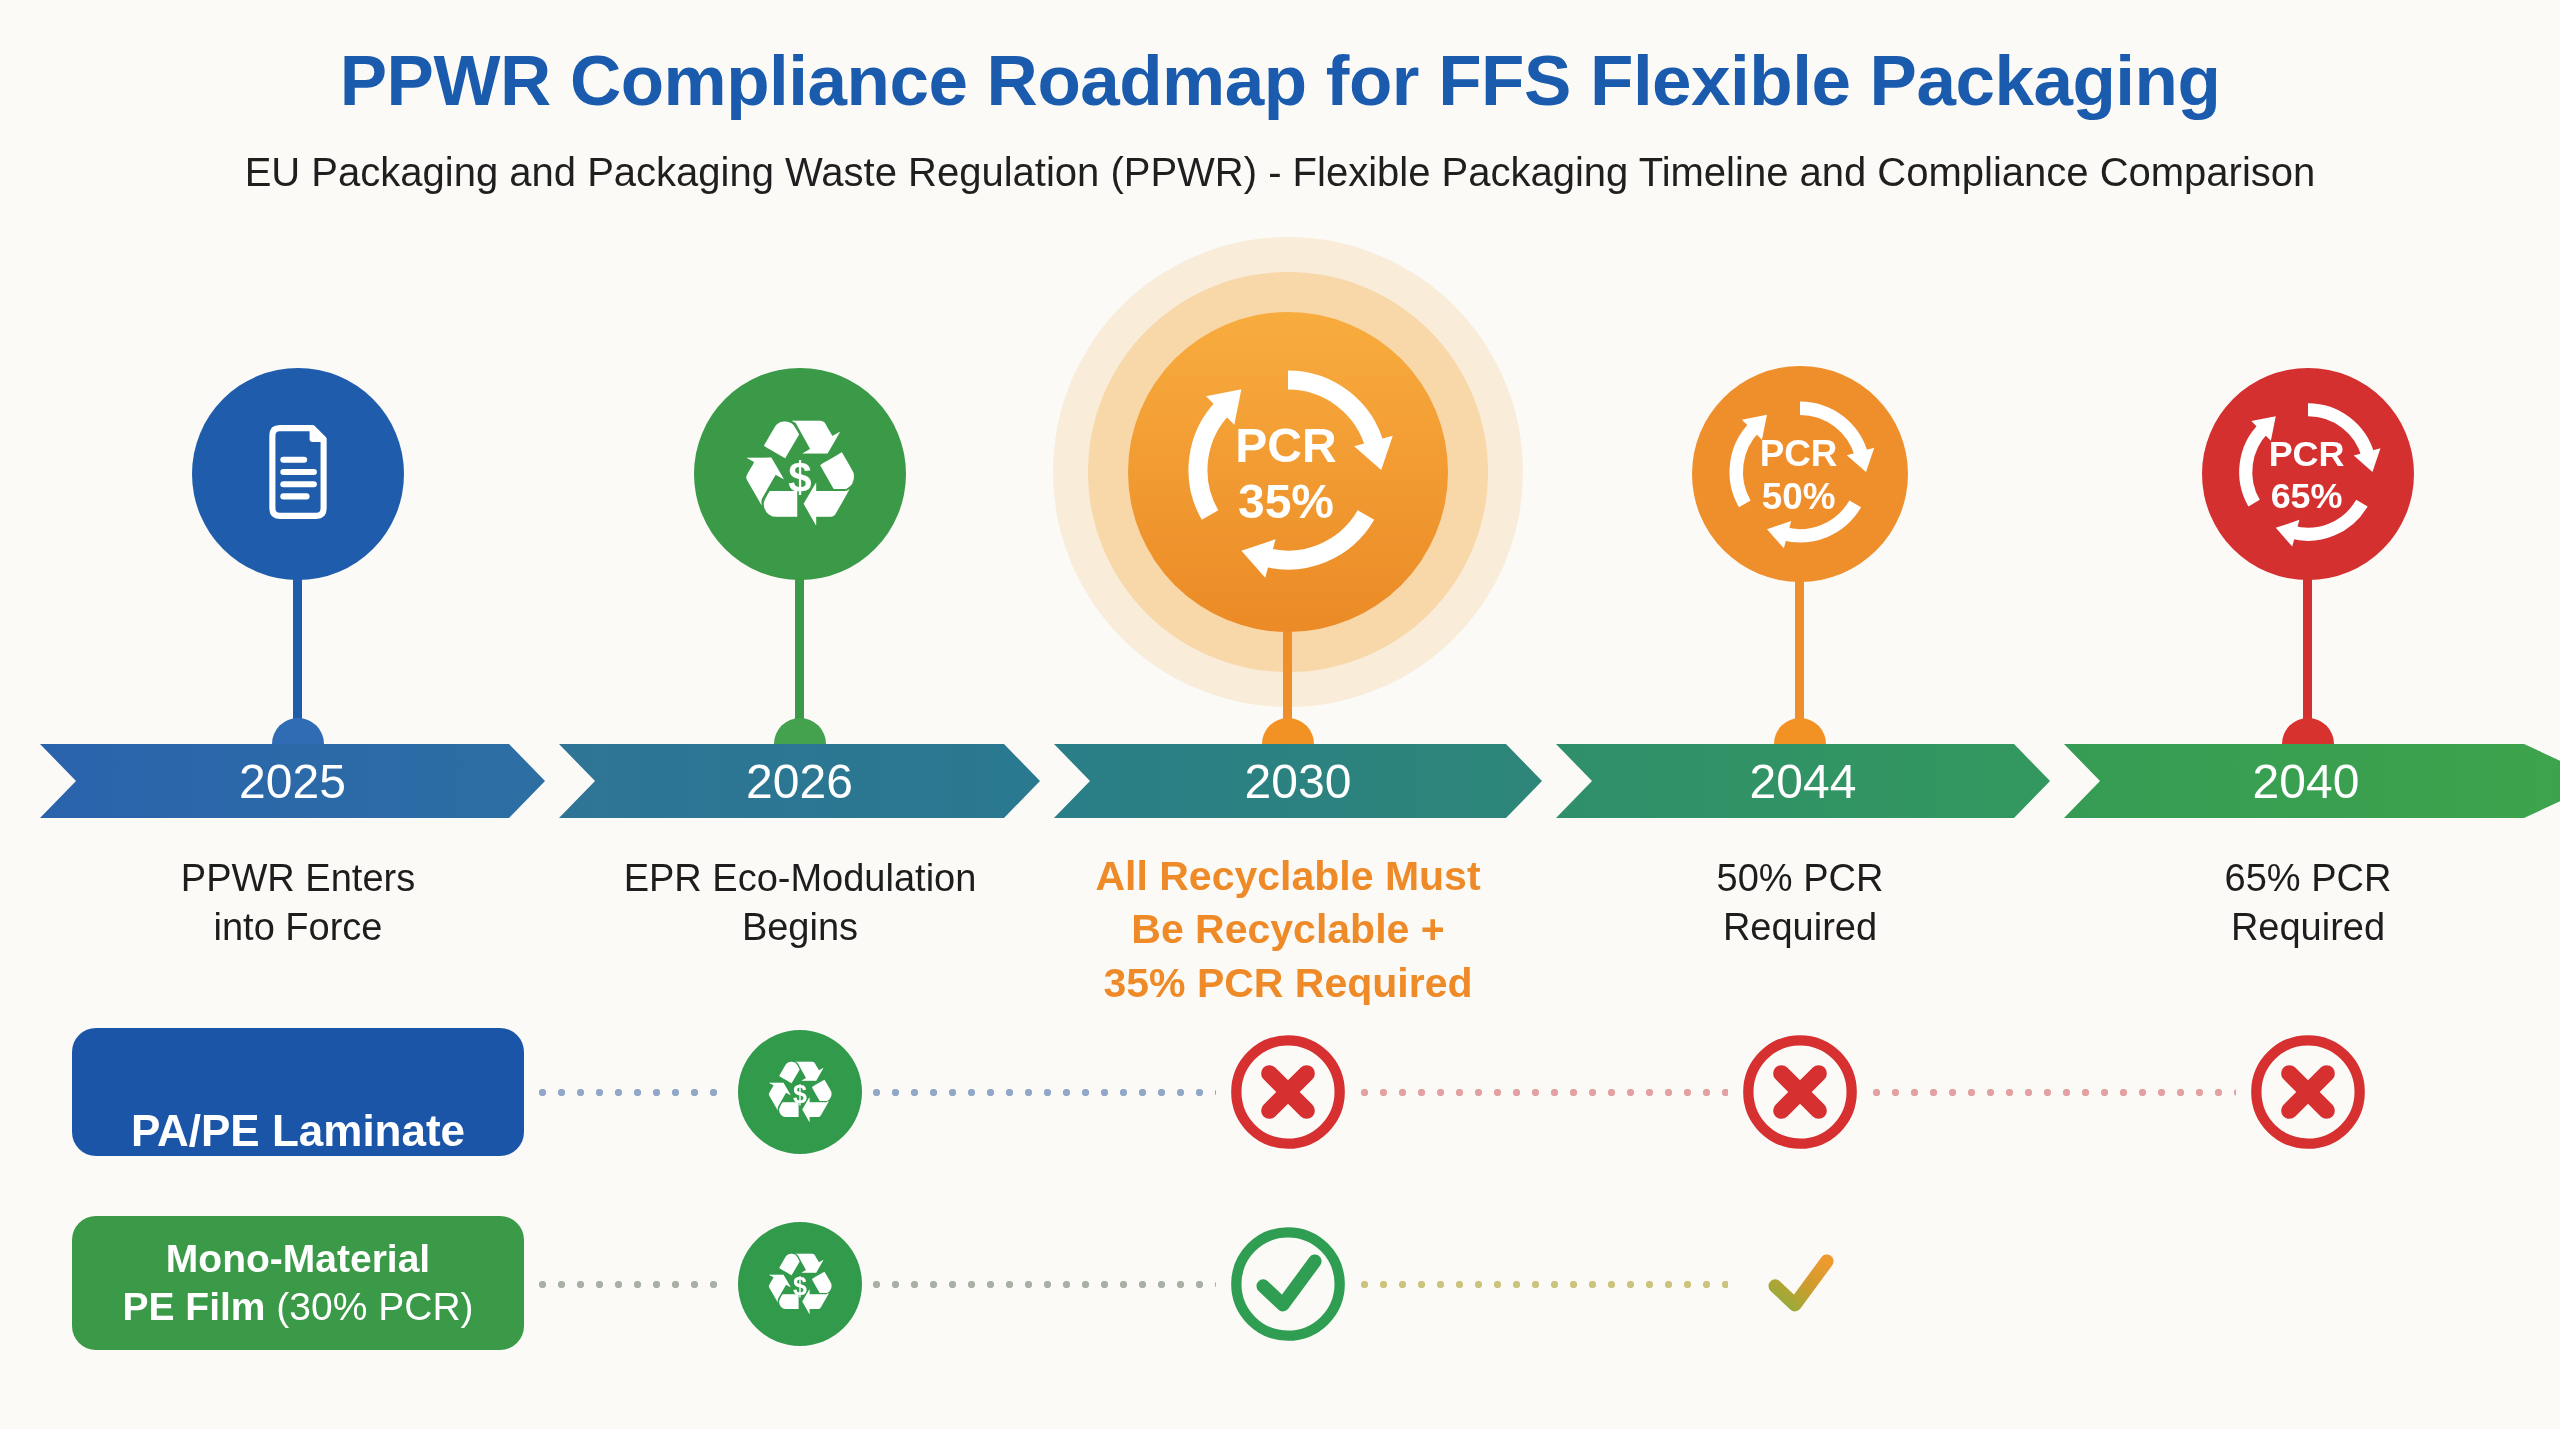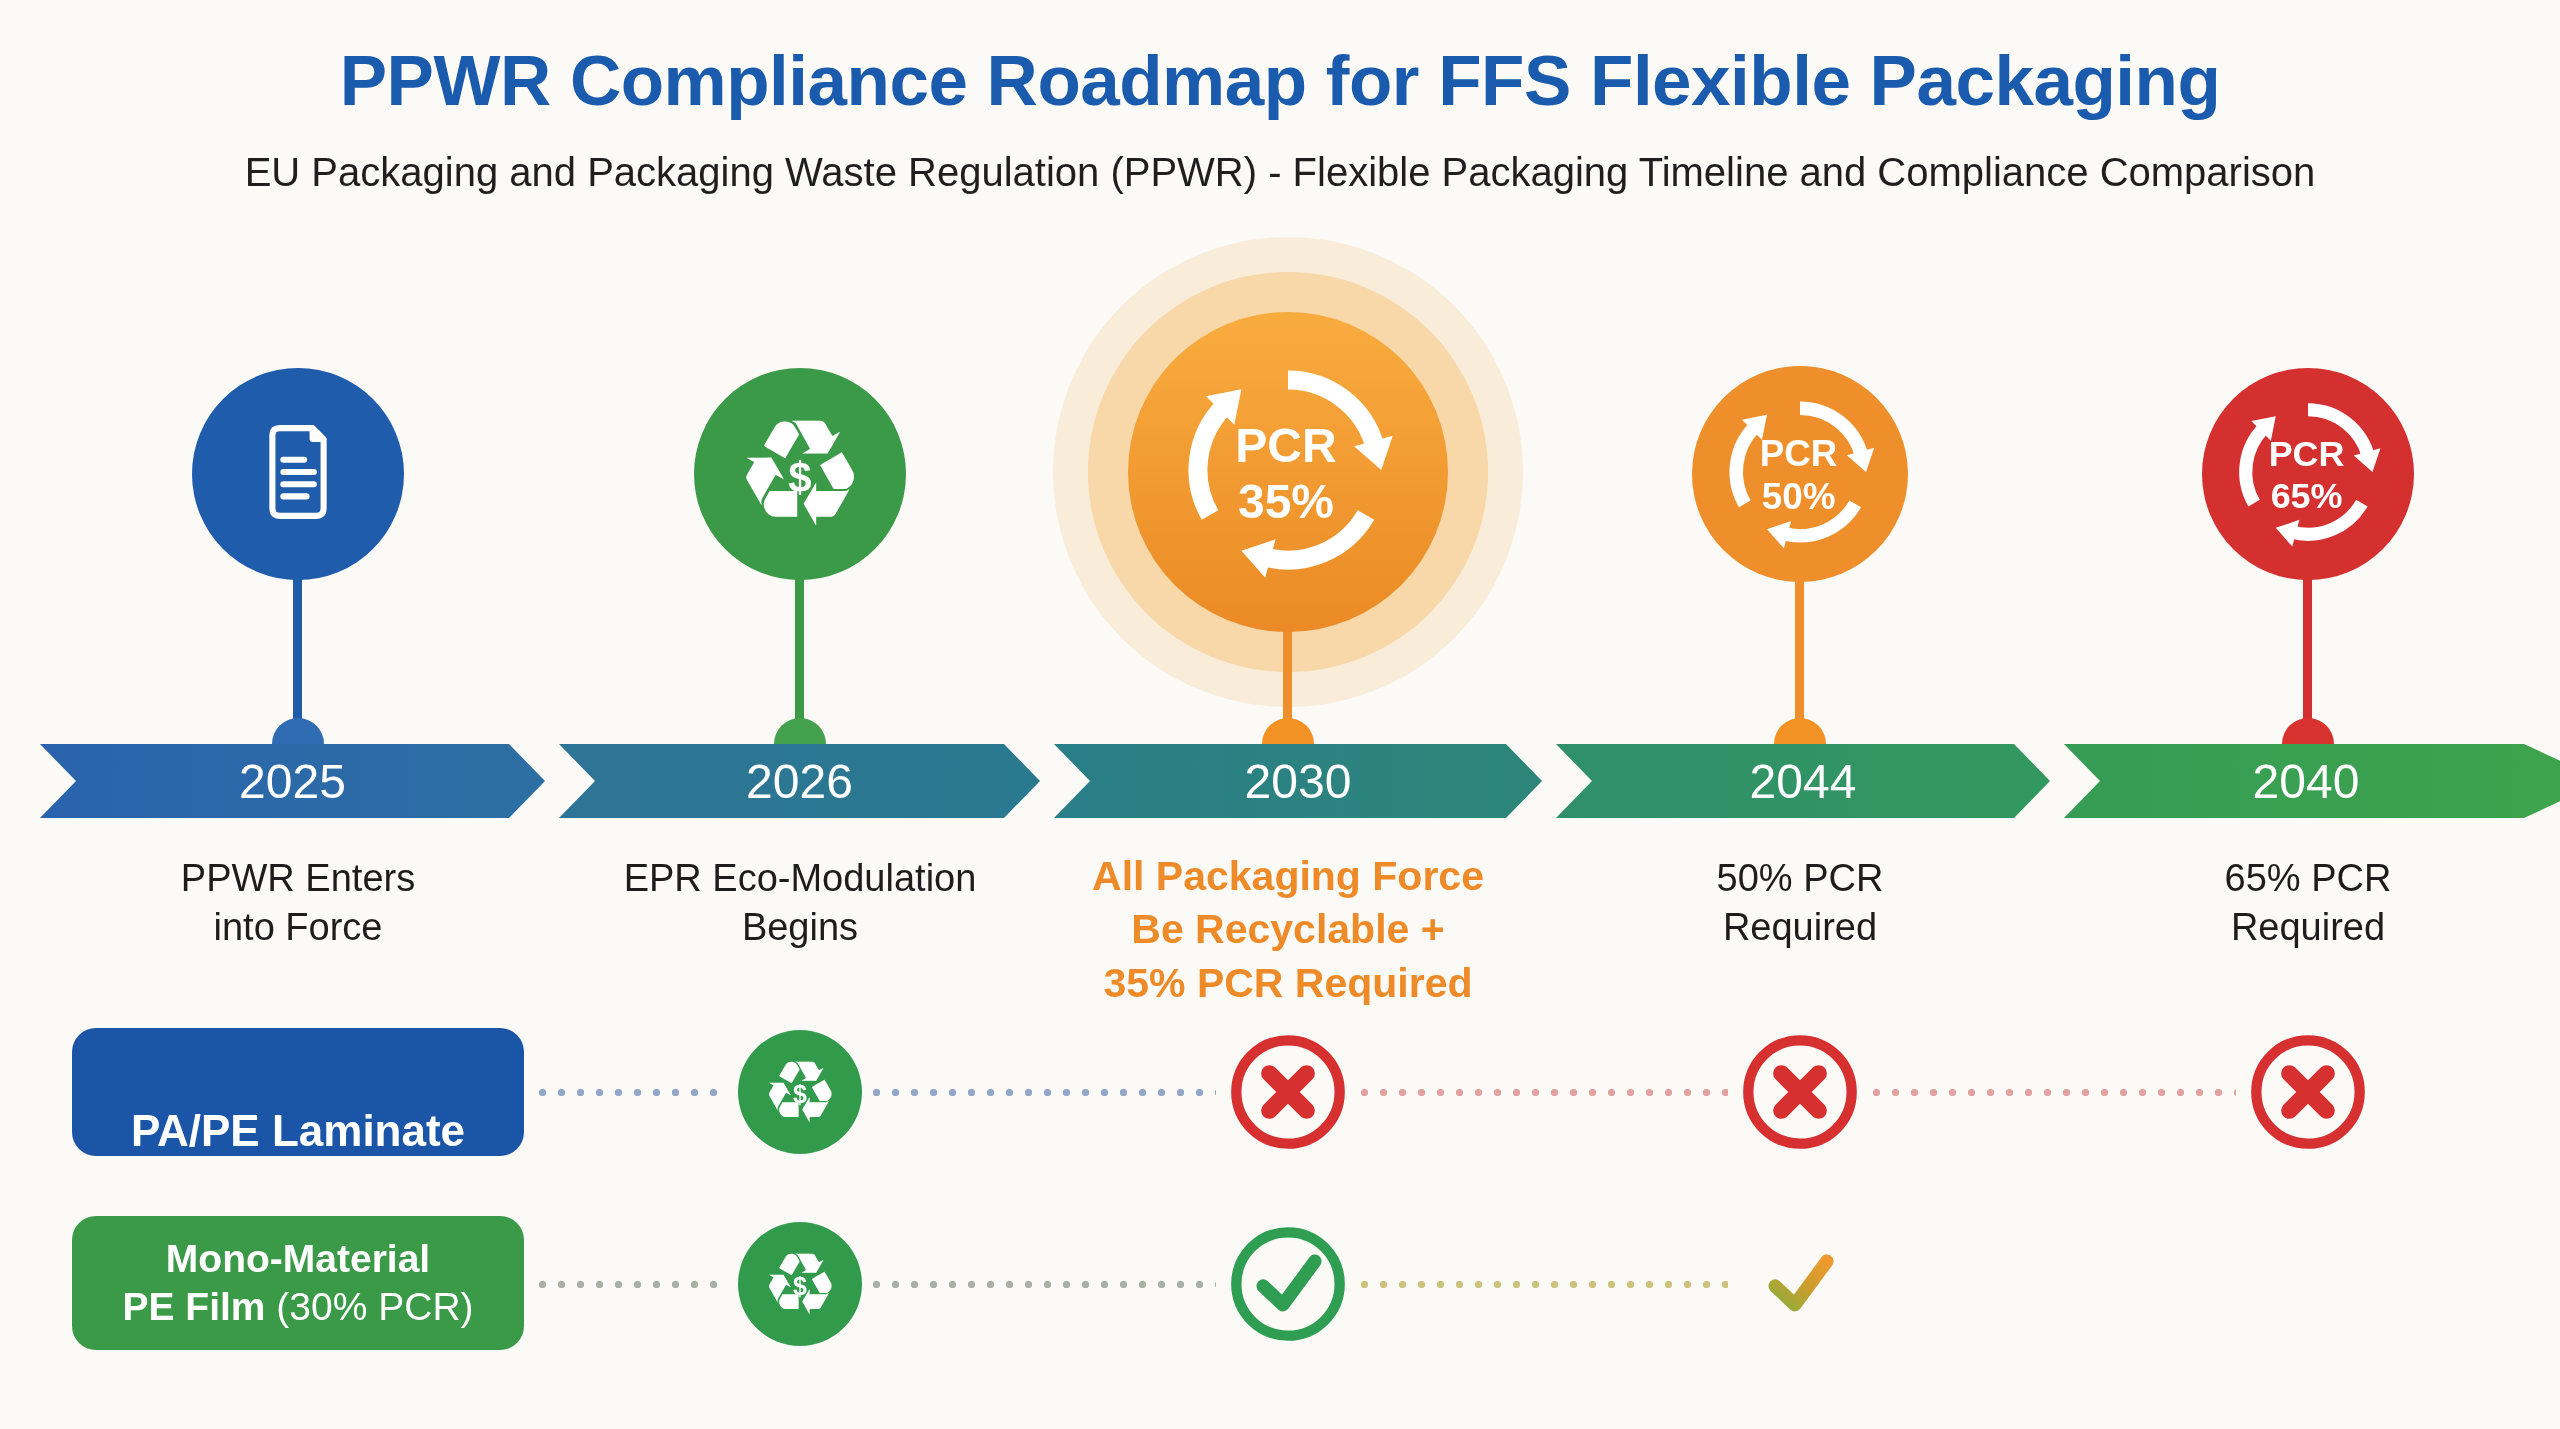--- a/index.html
+++ b/index.html
@@ -219,21 +219,21 @@
 
 <div class="caption" id="cap0">
   <div>PPWR Enters</div>
   <div>into Force</div>
 </div>
 <div class="caption" id="cap1">
   <div>EPR Eco-Modulation</div>
   <div>Begins</div>
 </div>
 <div class="caption" id="cap2">
-  <div>All Packaging Force</div>
+  <div>All Recyclable Must</div>
   <div>Be Recyclable +</div>
   <div>35% PCR Required</div>
 </div>
 <div class="caption" id="cap3">
   <div>50% PCR</div>
   <div>Required</div>
 </div>
 <div class="caption" id="cap4">
   <div>65% PCR</div>
   <div>Required</div>

